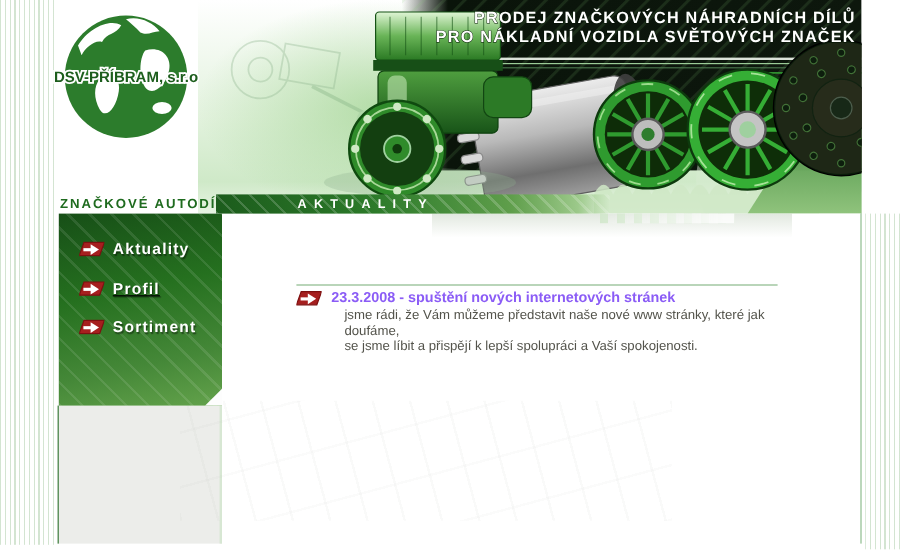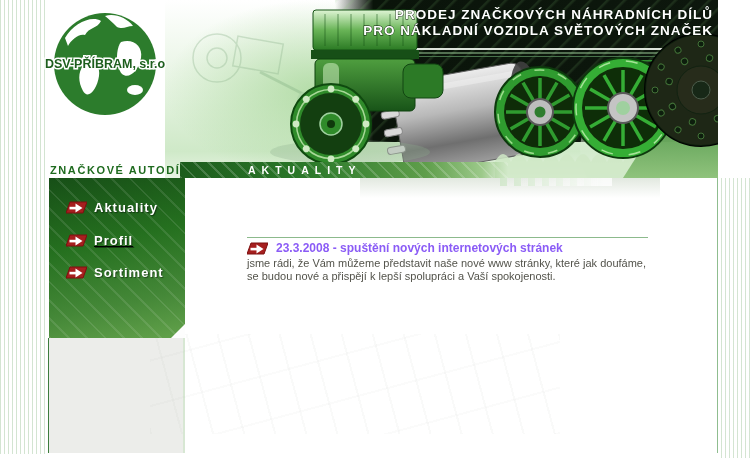--- a/index.html
+++ b/index.html
@@ -80,21 +80,21 @@
     background:
       repeating-linear-gradient(75deg, rgba(150,155,148,.10) 0 2px, transparent 2px 30px),
       repeating-linear-gradient(-15deg, rgba(150,155,148,.08) 0 2px, transparent 2px 44px);
   }
 
   
   .divider{position:absolute;left:247px;top:237px;width:401px;height:1px;background:#8cba8c;}
   .news{position:absolute;left:247px;top:241px;width:430px;}
   .news-head{display:flex;align-items:center;gap:8px;}
   .news-title{font-size:12px;font-weight:bold;color:#8b5cf6;white-space:nowrap;}
-  .news-body{margin-top:2px;font-size:11px;line-height:13px;color:#53534b;}
+  .news-body{margin-top:2px;font-size:11px;line-height:13px;color:#53534b;margin-left:40px;}
 </style>
 </head>
 <body>
 
 <div class="stripes-left"></div>
 <div class="stripes-right"></div>
 <div class="vline-right"></div>
 
 <svg class="header-collage" viewBox="0 0 553 178" width="553" height="178" preserveAspectRatio="none">
   <defs>
@@ -331,15 +331,15 @@
   <div class="news-head">
     <svg class="arrow-icon" viewBox="0 0 21 13">
       <polygon points="4,1 21,1 17,12 0,12" fill="#a61f1f" stroke="#7d1010" stroke-width="1"></polygon>
       <rect x="3.5" y="5.8" width="7" height="2.6" fill="#ffffff"></rect>
       <polygon points="9.5,2.5 16.5,7 9.5,11.5" fill="#ffffff"></polygon>
     </svg>
     <span class="news-title">23.3.2008 - spuštění nových internetových stránek</span>
   </div>
   <div class="news-body">
     <div>jsme rádi, že Vám můžeme představit naše nové www stránky, které jak doufáme,</div>
-    <div>se budou nové a přispějí k lepší spolupráci a Vaší spokojenosti.</div>
+    <div>se jsme líbit a přispějí k lepší spolupráci a Vaší spokojenosti.</div>
   </div>
 </div>
 
 </body></html>

